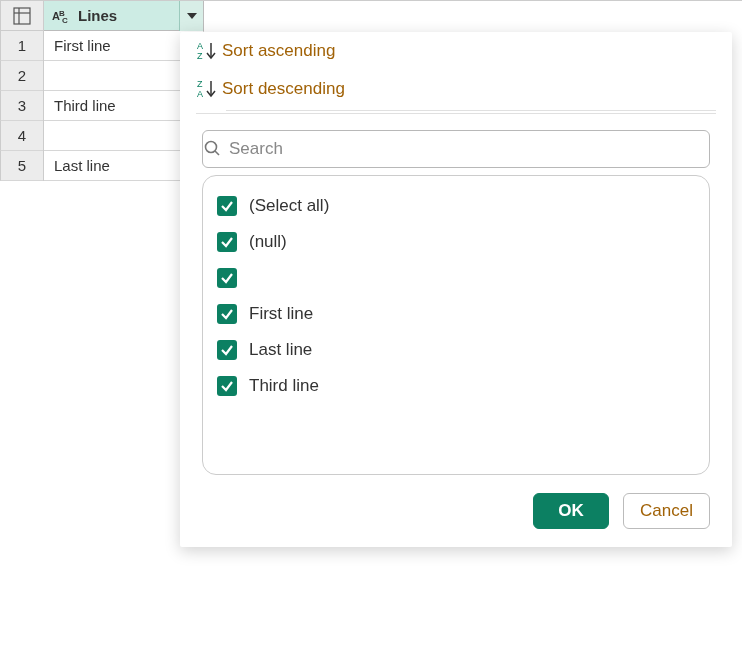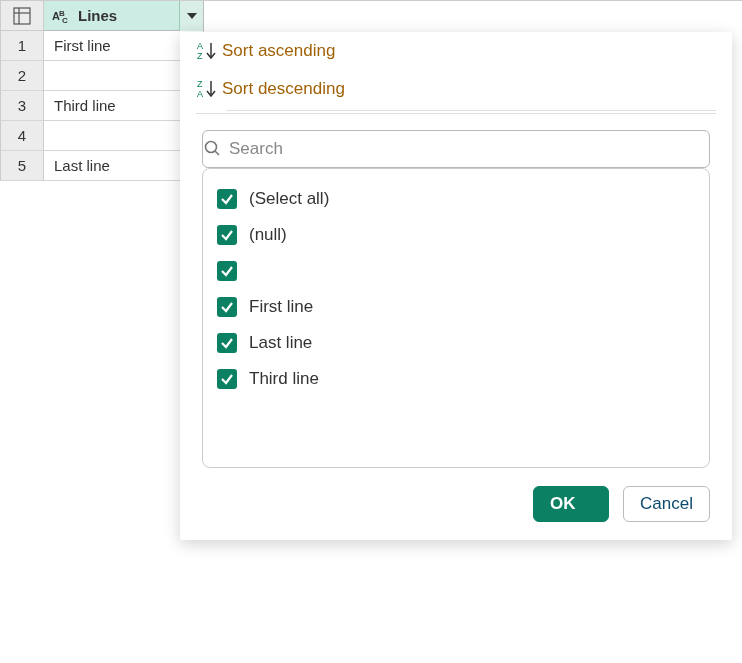--- a/index.html
+++ b/index.html
@@ -141,23 +141,23 @@
     .search-box input {
       border: none;
       outline: none;
       font-size: 17px;
       color: #333;
       flex: 1;
       background: transparent;
     }
     .search-box input::placeholder { color: #888; }
     .check-list {
-      margin-top: 0;
+      margin-top: 7px;
       border: 1px solid #ccc;
-      border-radius: 8px;
+      border-radius: 14px;
       height: 300px;
       padding: 12px 14px;
     }
     .check-item {
       display: flex;
       align-items: center;
       height: 36px;
     }
     .checkbox {
       width: 20px;
@@ -179,32 +179,33 @@
       gap: 14px;
       padding: 18px 22px 0 22px;
     }
     .btn {
       height: 36px;
       min-width: 76px;
       border-radius: 6px;
       font-size: 17px;
       display: flex;
       align-items: center;
+      justify-content: center;
       cursor: pointer;
       padding: 0 16px;
     }
     .btn-primary {
       background: #0c8062;
       color: #fff;
       border: 1px solid #0c8062;
       font-weight: 600;
     }
     .btn-secondary {
       background: #fff;
-      color: #0c4a6e;
+      color: #a16207;
       border: 1px solid #bbb;
     }
   </style>
 </head>
 <body>
 
 <div class="table-area">
   <div class="row-header-col">
     <div class="header-cell">
       <svg width="18" height="18" viewBox="0 0 18 18">

